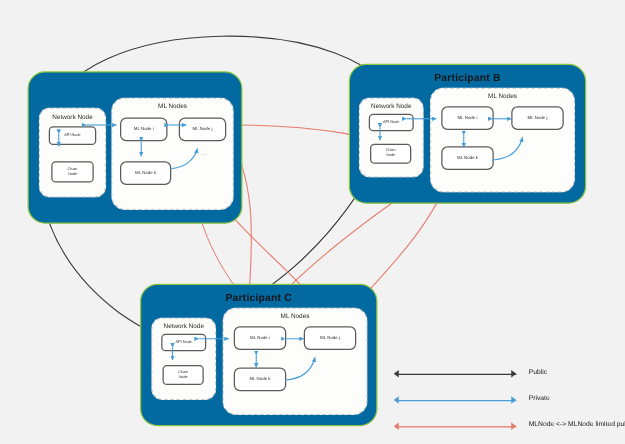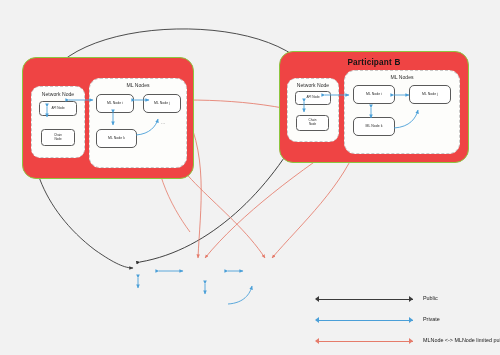--- a/index.html
+++ b/index.html
@@ -10,21 +10,21 @@
     position:relative;
     overflow:hidden;
   }
   #stage{position:absolute;left:0;top:0;width:500px;height:355px;}
   svg.edges{position:absolute;left:0;top:0;width:500px;height:355px;pointer-events:none;}
   svg.edges.under{z-index:1;}
   svg.edges.over{z-index:5;}
 
   .participant{
     position:absolute;
-    background:#ef4444;
+    background:#0369a1;
     border:1.1px solid #8cc63f;
     border-radius:14px;
     z-index:2;
   }
   .participant-title{
     position:absolute;
     left:0;right:0;
     text-align:center;
     font-size:8.2px;
     font-weight:bold;
@@ -186,20 +186,37 @@
     </div>
 
     <div class="mlgroup" style="left:64px;top:18px;width:114px;height:82px;">
       <div class="mlgroup-label" style="top:3px;">ML Nodes</div>
       <div class="node" style="left:8px;top:14px;width:42px;height:19px;">ML Node i</div>
       <div class="node" style="left:64px;top:14px;width:42px;height:19px;">ML Node j</div>
       <div class="node" style="left:8px;top:46px;width:42px;height:19px;">ML Node k</div>
     </div>
   </div>
 
+  <div class="participant" style="left:112px;top:227px;width:188px;height:112px;">
+    <div class="participant-title" style="top:6px;">Participant C</div>
+
+    <div class="netnode-group" style="left:8px;top:26px;width:50px;height:64px;">
+      <div class="netnode-label" style="top:3px;">Network Node</div>
+      <div class="node small" style="left:7px;top:12px;width:36px;height:14px;">API Node</div>
+      <div class="node small chain" style="left:8px;top:37px;width:33px;height:16px;white-space:pre-line;">Chain
+Node</div>
+    </div>
+
+    <div class="mlgroup" style="left:65px;top:18px;width:114px;height:84px;">
+      <div class="mlgroup-label" style="top:3px;">ML Nodes</div>
+      <div class="node" style="left:8px;top:14px;width:42px;height:19px;">ML Node i</div>
+      <div class="node" style="left:64px;top:14px;width:42px;height:19px;">ML Node j</div>
+      <div class="node" style="left:8px;top:47px;width:42px;height:19px;">ML Node k</div>
+    </div>
+  </div>
 
   <svg class="edges over" viewBox="0 0 500 355">
 
     <path d="M69,100 L93,100" fill="none" stroke="#4a9fd8" stroke-width="0.9" marker-end="url(#arrowBlue)" marker-start="url(#arrowBlue)"></path>
 
     <path d="M135,100 L149,100" fill="none" stroke="#4a9fd8" stroke-width="0.9" marker-end="url(#arrowBlue)" marker-start="url(#arrowBlue)"></path>
 
     <path d="M113,113 L113,125" fill="none" stroke="#4a9fd8" stroke-width="0.9" marker-end="url(#arrowBlue)" marker-start="url(#arrowBlue)"></path>
 
     <path d="M136,135 C150,134 156,126 158,119" fill="none" stroke="#4a9fd8" stroke-width="0.9" marker-end="url(#arrowBlue)"></path>

